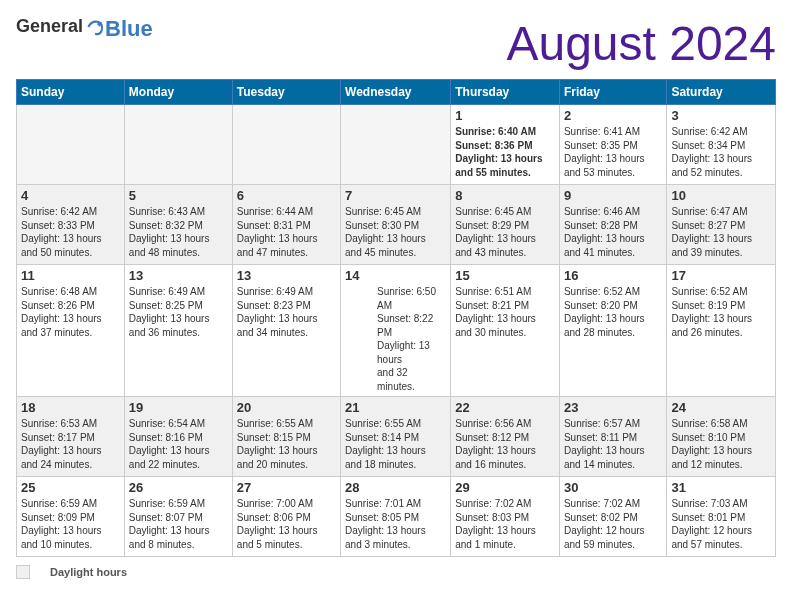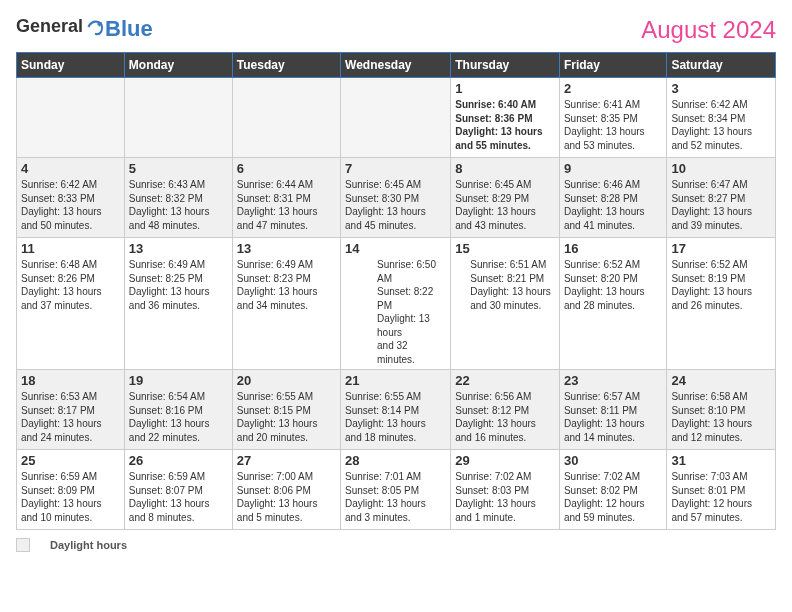--- a/index.html
+++ b/index.html
@@ -36,34 +36,34 @@
     }
     .logo-icon {
       width: 20px;
       height: 20px;
       margin-left: 2px;
     }
     .title-area {
       text-align: right;
     }
     .month-title {
-      font-size: 24px;
+      font-size: 48px;
       font-weight: normal;
-      color: #ec4899;
+      color: #4c1d95;
     }
     .location {
       font-size: 14px;
       color: #333;
     }
     table {
       width: 100%;
       border-collapse: collapse;
     }
     th {
-      background-color: #404040;
+      background-color: #0369a1;
       color: #fff;
       font-size: 12px;
       font-weight: bold;
       padding: 5px 4px;
       text-align: left;
       border: 1px solid #3a7abf;
     }
     td {
       border: 1px solid #ccc;
       vertical-align: top;
@@ -241,21 +241,21 @@
         </td>
         <td>
           <span class="day-num">14</span>
           <div class="day-info" style="white-space: pre-line; margin-left: 32px;">Sunrise: 6:50 AM
 Sunset: 8:22 PM
 Daylight: 13 hours
 and 32 minutes.</div>
         </td>
         <td>
           <span class="day-num">15</span>
-          <div class="day-info" style="white-space: pre-line; margin-left: 15px;">Sunrise: 6:51 AM
+          <div class="day-info" style="white-space: pre-line;">Sunrise: 6:51 AM
 Sunset: 8:21 PM
 Daylight: 13 hours
 and 30 minutes.</div>
         </td>
         <td>
           <span class="day-num">16</span>
           <div class="day-info" style="white-space: pre-line;">Sunrise: 6:52 AM
 Sunset: 8:20 PM
 Daylight: 13 hours
 and 28 minutes.</div>

